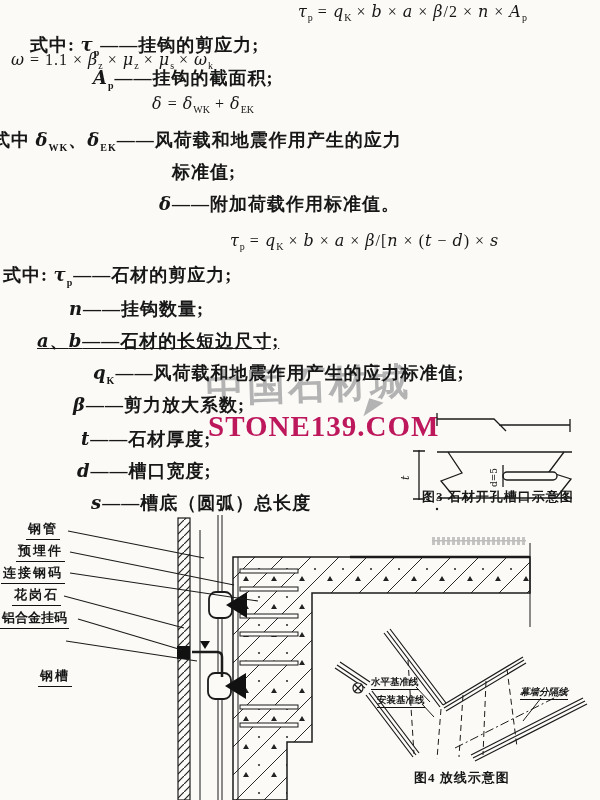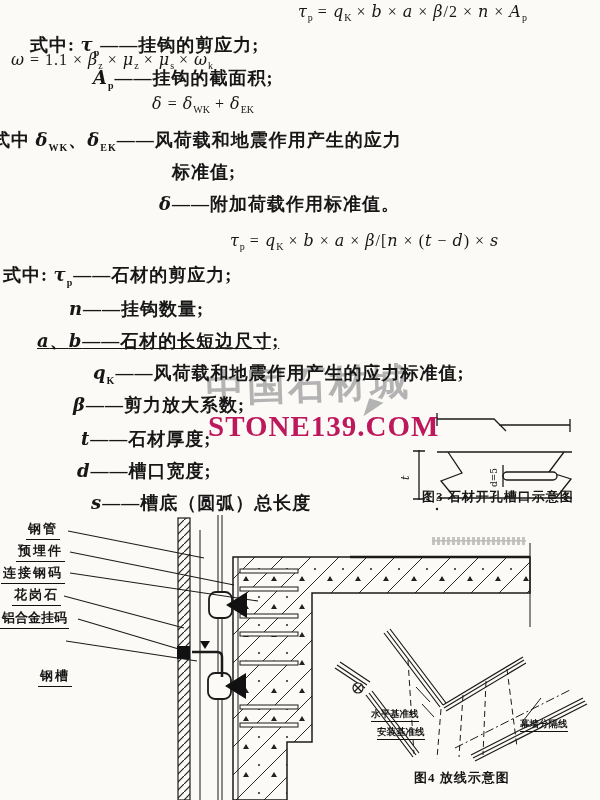--- a/index.html
+++ b/index.html
@@ -45,24 +45,24 @@
   #art text{font-family:"DejaVu Serif",serif;fill:#111;}
   
   .dlabel{font-size:13px;font-weight:700;z-index:3;
     border-bottom:1.5px solid #111;padding:0 2px 1px 2px;letter-spacing:2px;}
   .dl0{left:26px;top:520px;}
   .dl1{left:16px;top:542px;}
   .dl2{left:1px;top:564px;}
   .dl3{left:12px;top:586px;}
   .dl4{left:0px;top:609px;letter-spacing:0;}
   .dl5{left:22px;top:667px;margin-left:16px;}
-  .f4label{font-size:9.5px;font-weight:700;z-index:3;border-bottom:1px solid #111;padding-bottom:0;margin-top:32px;}
+  .f4label{font-size:9.5px;font-weight:700;z-index:3;border-bottom:1px solid #111;padding-bottom:0;}
   .f4l0{left:371px;top:676px;}
   .f4l1{left:377px;top:694px;}
-  .f4l2{left:520px;top:686px;}
+  .f4l2{left:520px;top:686px;font-style:italic;}
   .caption{font-size:13px;font-weight:700;z-index:3;letter-spacing:1px;}
   .cap3{left:422px;top:488px;}
   .cap4{left:414px;top:769px;}
   .smudge{left:432px;top:537px;width:94px;height:8px;z-index:2;opacity:.55;
     background:
       linear-gradient(#8a8a8a,#8a8a8a) 0 3px/100% 1.5px no-repeat,
       repeating-linear-gradient(90deg,#9b9b9b 0 3px,transparent 3px 5px);}
 </style>
 </head>
 <body>

